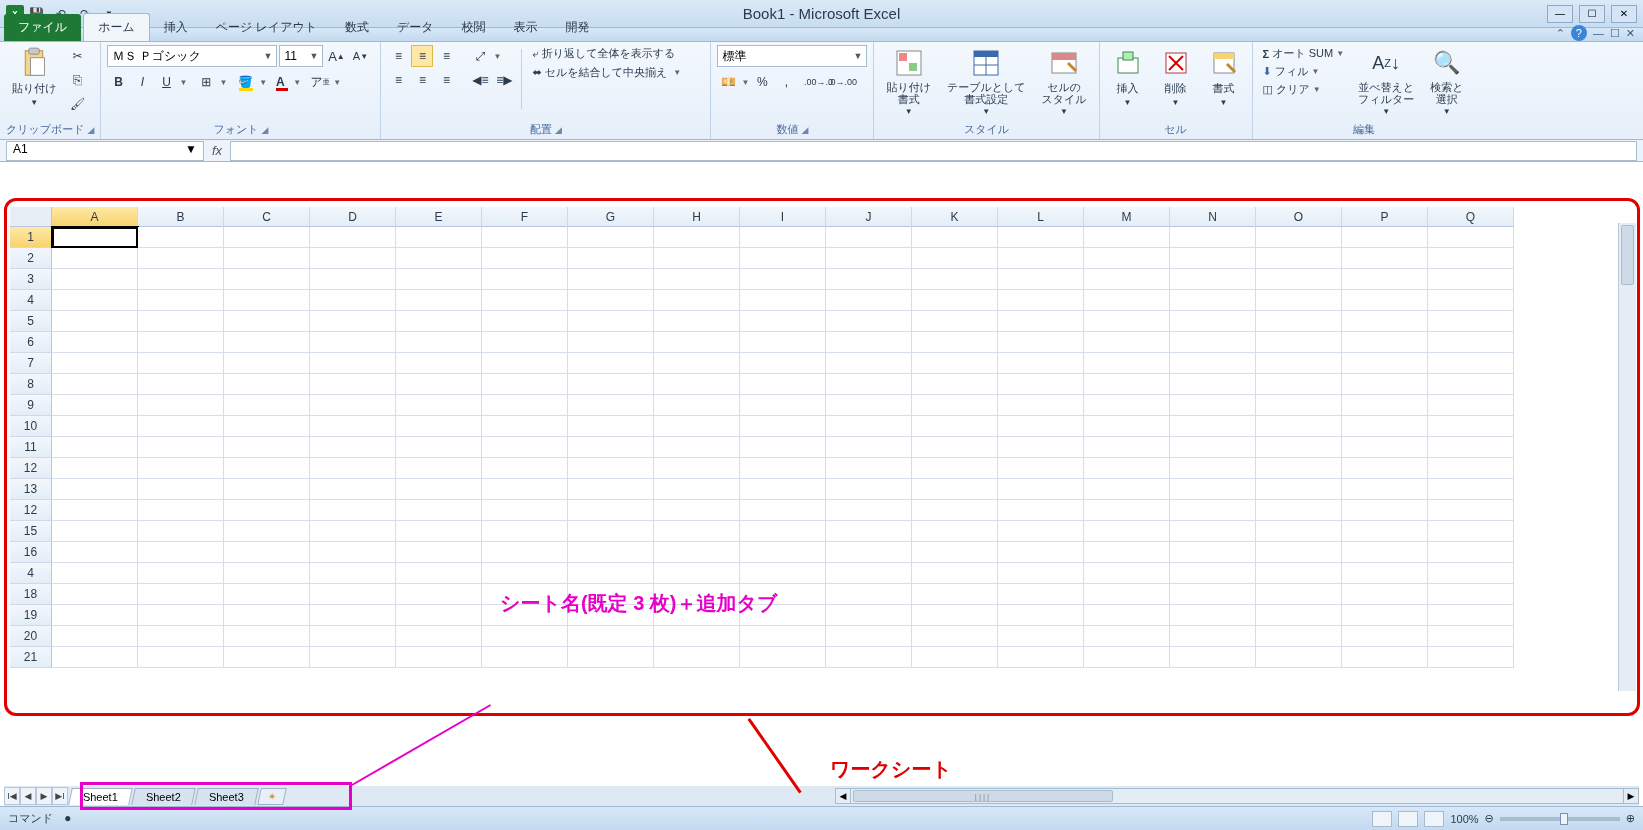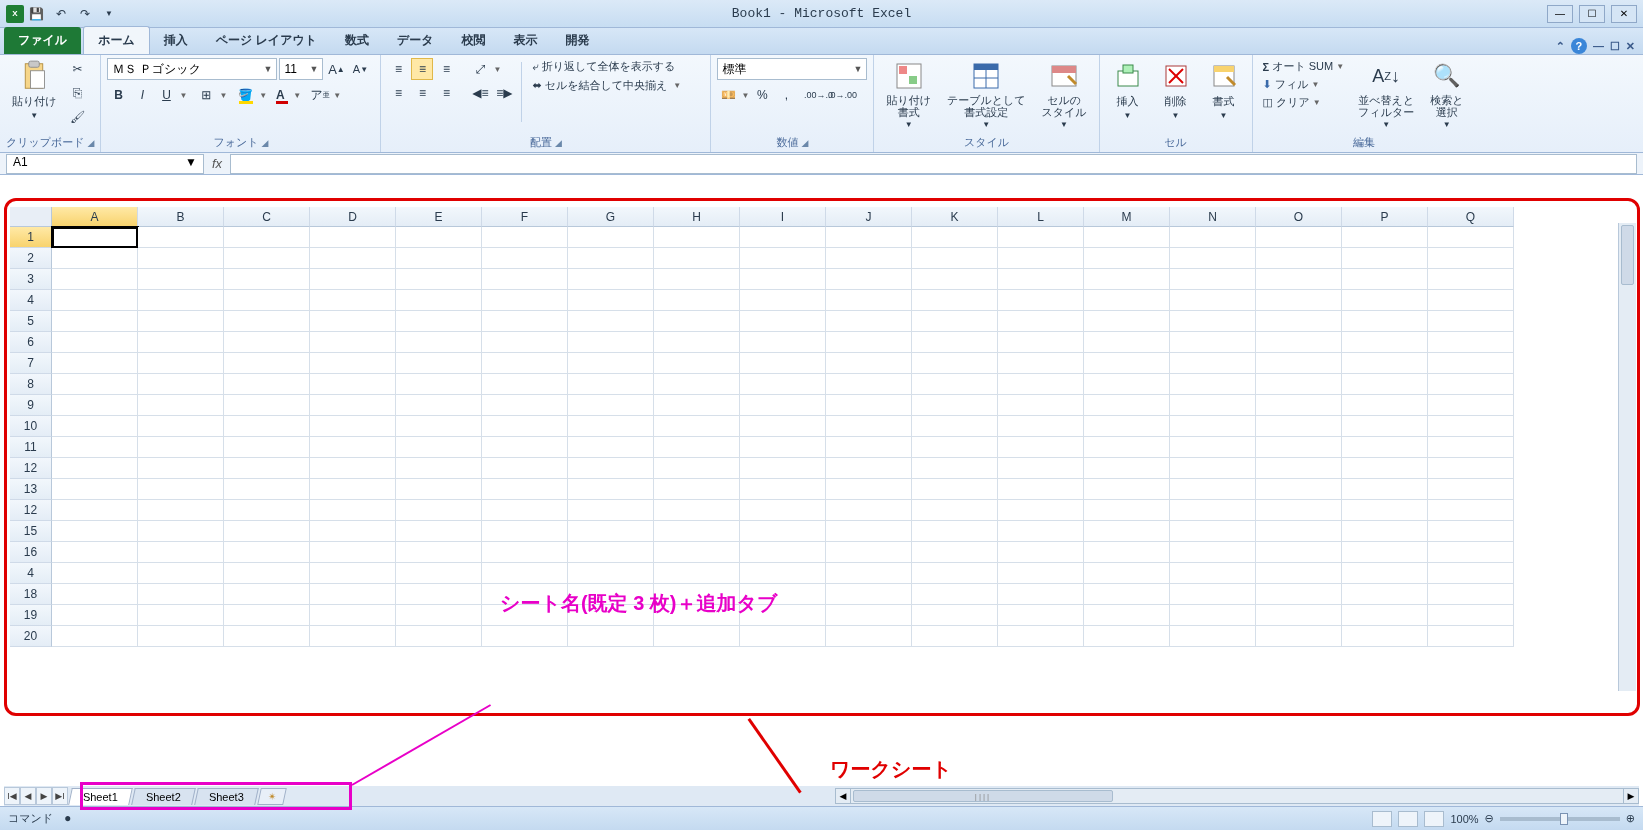--- a/index.html
+++ b/index.html
@@ -3,26 +3,26 @@
 <meta charset="utf-8">
 <style>
 * { margin:0; padding:0; box-sizing:border-box; font-family:"MS PGothic","Meiryo",sans-serif; }
 body { width:1643px; height:830px; background:#fff; overflow:hidden; position:relative; }
 
 
 .titlebar { height:28px; background:linear-gradient(#dbe9f7,#c7ddf2); border-bottom:1px solid #a0b8d8; display:flex; align-items:center; padding:0 6px; position:relative; }
 .qat { display:flex; align-items:center; gap:2px; }
 .qat-icon { width:18px; height:18px; display:flex; align-items:center; justify-content:center; font-size:11px; }
 .xl-logo { width:18px; height:18px; background:#1e7e34; color:#fff; font-size:8px; font-weight:bold; display:flex; align-items:center; justify-content:center; border-radius:2px; }
-.title-center { position:absolute; left:50%; transform:translateX(-50%); font-size:13px; color:#2a3b4d;font-family:Liberation Mono, monospace; }
+.title-center { position:absolute; left:50%; transform:translateX(-50%); font-size:15px; color:#2a3b4d; }
 .win-ctrl { margin-left:auto; display:flex; gap:6px; }
 .win-btn { width:26px; height:18px; border:1px solid #8fa8c8; background:#d5e5f5; font-size:10px; display:flex; align-items:center; justify-content:center; }
 
 
-.ribbon-tabs { height:27px; background:linear-gradient(#d7e7f7,#c4daf0); display:flex; align-items:flex-end; padding-left:4px; border-bottom:1px solid #a0b8d8; position:relative;font-weight:bold; }
+.ribbon-tabs { height:14px; background:linear-gradient(#d7e7f7,#c4daf0); display:flex; align-items:flex-end; padding-left:4px; border-bottom:1px solid #a0b8d8; position:relative; }
 .file-tab { background:#1e7936; color:#fff; padding:5px 14px 5px; font-size:12px; border-radius:3px 3px 0 0; margin-right:2px; }
 .rtab { padding:5px 14px; font-size:12px; color:#2a3b4d; cursor:default; }
 .rtab.active { background:#f1f6fb; border:1px solid #a0b8d8; border-bottom:none; border-radius:3px 3px 0 0; }
 .ribbon-right { margin-left:auto; display:flex; align-items:center; gap:6px; padding-right:8px; font-size:11px; color:#3a5a8a; }
 .help-icon { width:16px;height:16px;border-radius:50%;background:#3a86d8;color:#fff;font-size:11px;display:flex;align-items:center;justify-content:center; }
 
 
 .ribbon { height:98px; background:linear-gradient(#f3f8fd,#e6effa); border-bottom:1px solid #a0b8d8; display:flex; }
 .rgroup { border-right:1px solid #c0d2e8; display:flex; flex-direction:column; padding:3px 6px 1px; }
 .rgroup-body { flex:1; display:flex; align-items:flex-start; gap:4px; }
@@ -810,20 +810,40 @@
           <div class="cell"></div>
           <div class="cell"></div>
           <div class="cell"></div>
           <div class="cell"></div>
           <div class="cell"></div>
           <div class="cell"></div>
           <div class="cell"></div>
           <div class="cell"></div>
           <div class="cell"></div>
         </div>
+        <div class="gridrow">
+          <div class="rowhdr">21</div>
+          <div class="cell"></div>
+          <div class="cell"></div>
+          <div class="cell"></div>
+          <div class="cell"></div>
+          <div class="cell"></div>
+          <div class="cell"></div>
+          <div class="cell"></div>
+          <div class="cell"></div>
+          <div class="cell"></div>
+          <div class="cell"></div>
+          <div class="cell"></div>
+          <div class="cell"></div>
+          <div class="cell"></div>
+          <div class="cell"></div>
+          <div class="cell"></div>
+          <div class="cell"></div>
+          <div class="cell"></div>
+        </div>
       </div>
   </div>
   <div class="vscroll">
       <div class="thumb"></div>
     </div>
 </div>
 
 <div class="sheetrow">
   <div class="navbtns">
     <div class="navbtn">I◀</div>

